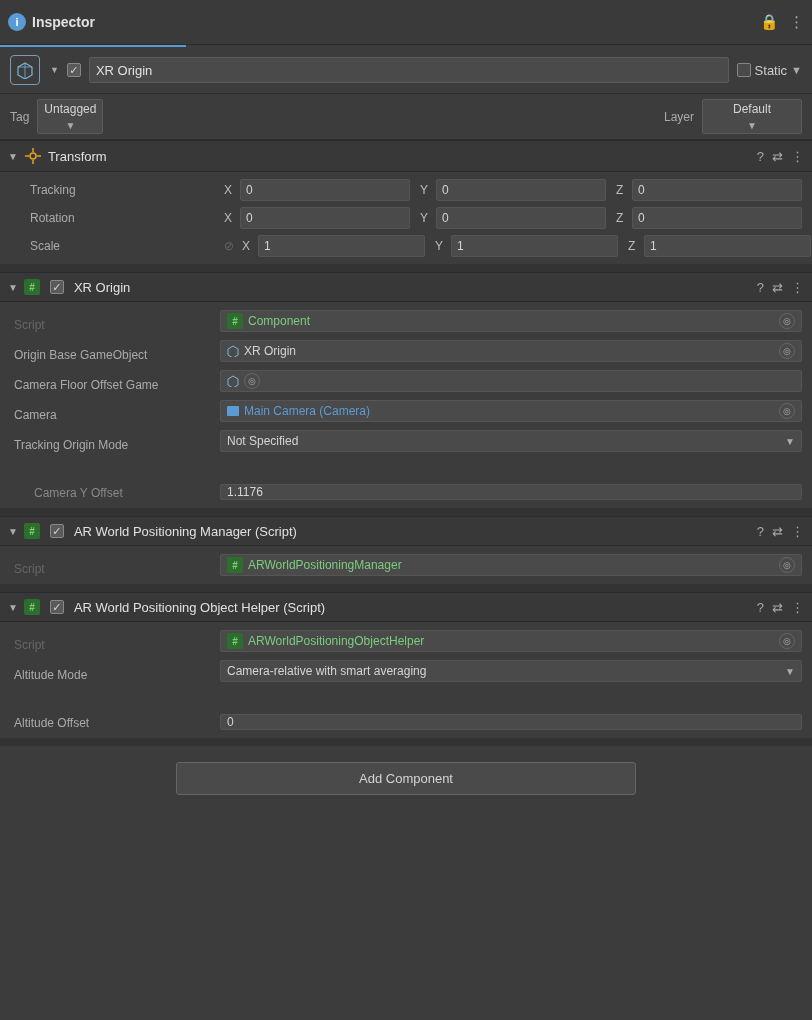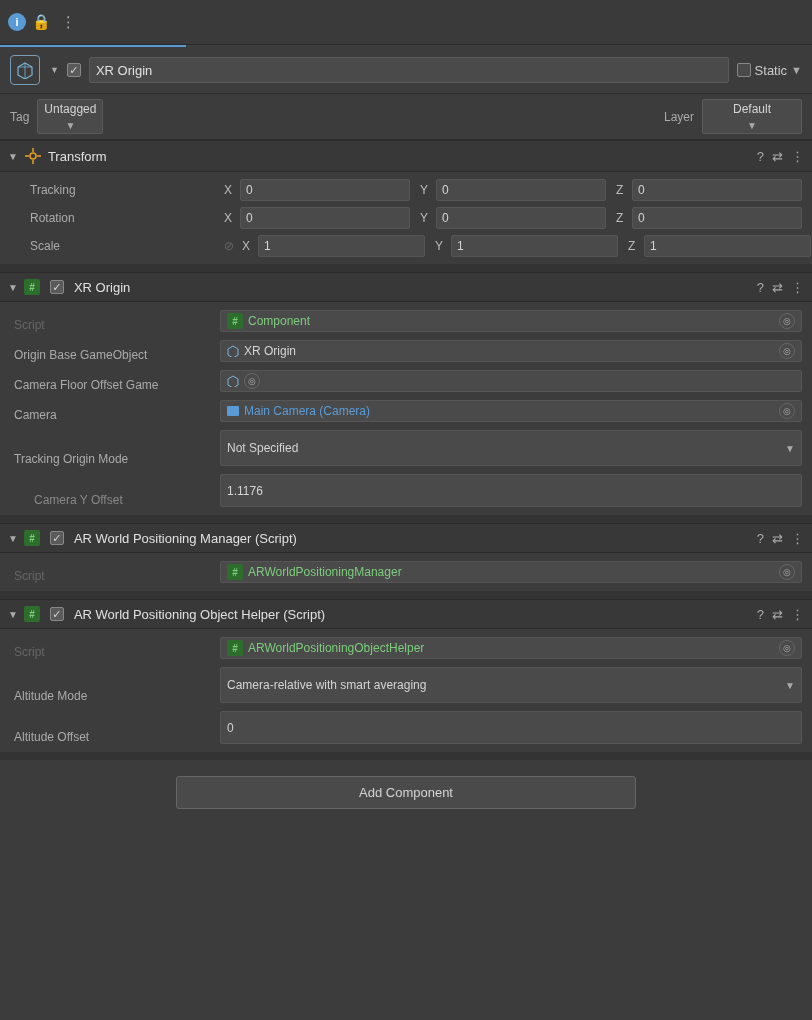--- a/index.html
+++ b/index.html
@@ -217,40 +217,41 @@
       cursor: pointer; color: #aaa; font-size: 9px; flex-shrink: 0;
     }
     .xr-dropdown {
       flex: 1;
       background: #4a4a4a;
       border: 1px solid #555;
       border-radius: 2px;
       color: #d4d4d4;
       font-size: 12px;
       padding: 8px 6px;
-      height: 36px;
+      height: 22px;
       display: flex; align-items: center; cursor: pointer;
     }
     .xr-dropdown-text { flex: 1; }
     .xr-dropdown-arrow { color: #aaa; font-size: 10px; }
 
     
     .script-row .xr-prop-label { color: #666; }
 
     
     .offset-row .xr-prop-label { color: #888; padding-left: 16px; }
     .offset-input {
       flex: 1;
       background: #4a4a4a;
       border: 1px solid #555;
       border-radius: 2px;
       color: #d4d4d4;
       font-size: 12px;
       padding: 2px 6px;
-      height: 33px;
+      height: 16px;
+      margin-top: 24px;
     }
 
     
     .add-component-btn {
       margin: 16px auto;
       display: block;
       width: 460px;
       background: #4a4a4a;
       border: 1px solid #666;
       border-radius: 3px;
@@ -273,20 +274,21 @@
     .transform-icon {
       width: 18px; height: 18px;
       display: flex; align-items: center; justify-content: center;
     }
   </style>
 </head>
 <body>
 
 <div class="inspector-header">
   <div class="info-icon">i</div>
+  <span class="inspector-title">Inspector</span>
   <div class="header-icons">
     <span class="icon-btn">🔒</span>
     <span class="icon-btn">⋮</span>
   </div>
 </div>
 <div class="tab-underline"></div>
 
 <div class="go-row">
   <div class="go-icon">
     <svg width="18" height="18" viewBox="0 0 18 18">

